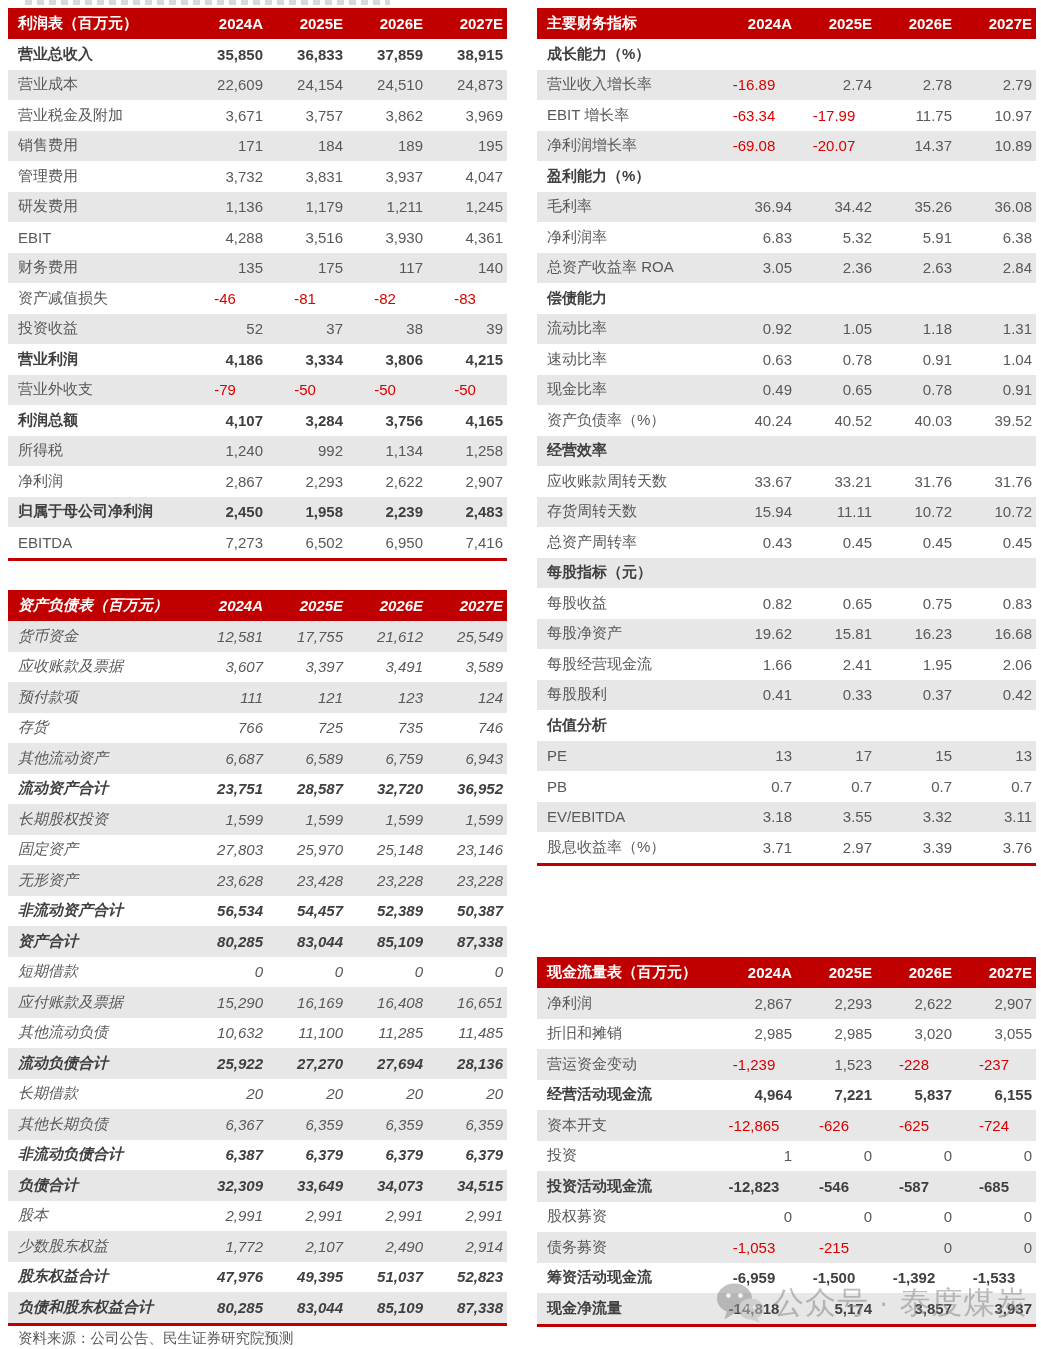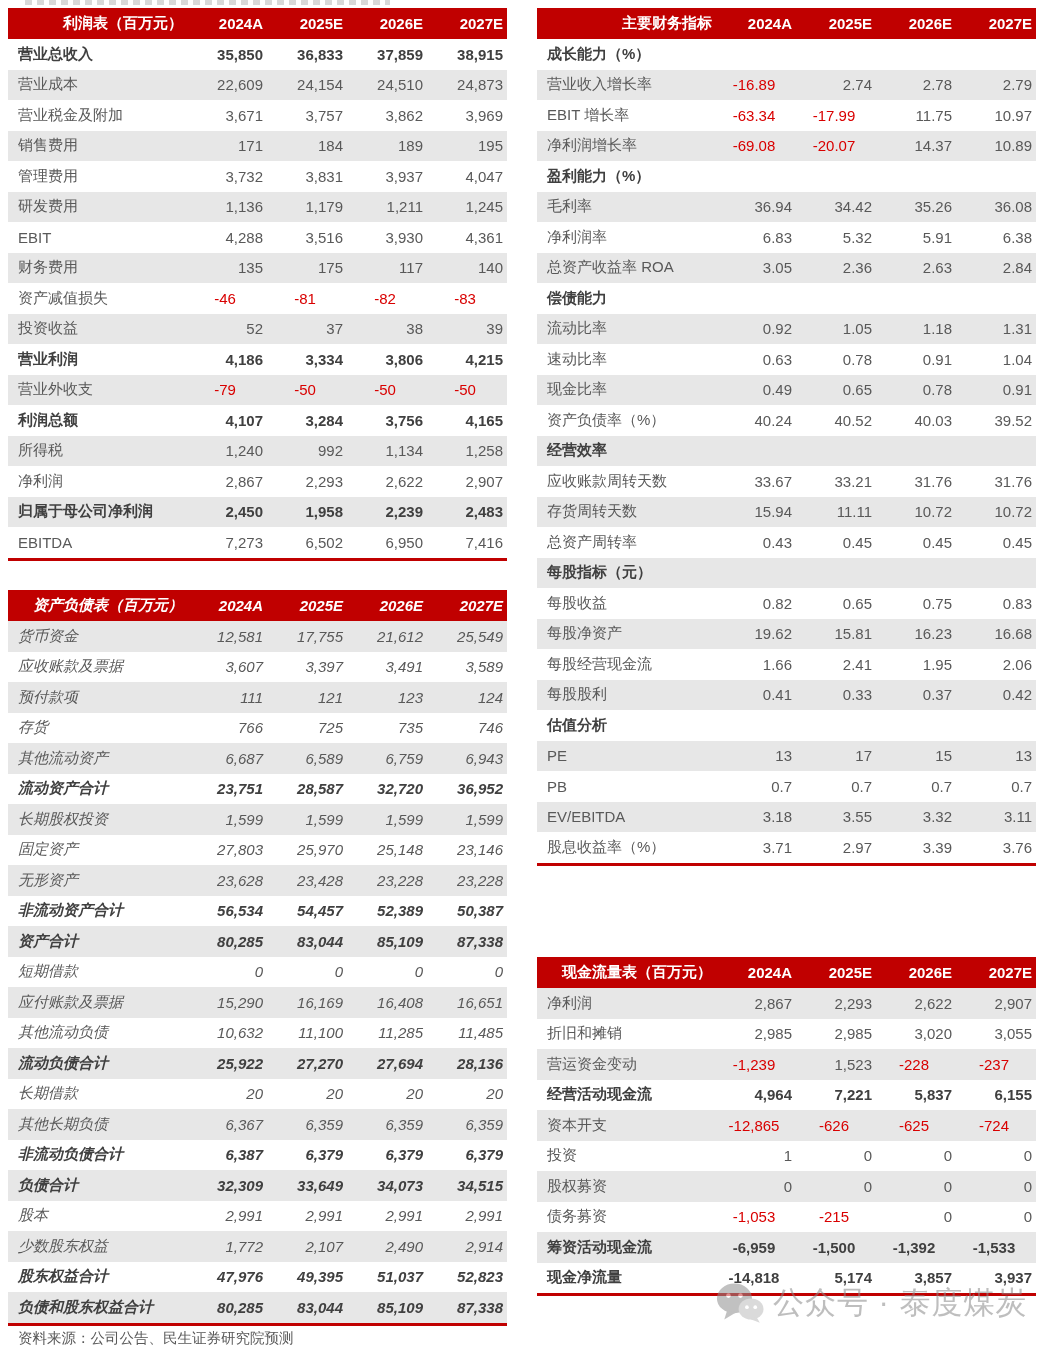--- a/index.html
+++ b/index.html
@@ -20,21 +20,21 @@
     border-bottom:3px solid #C00000;
     font-size:15px;
   }
   .tbl th,.tbl td{
     padding:0 4px 0 0;margin:0;overflow:hidden;white-space:nowrap;
   }
   .tbl thead th{
     background:#C00000;color:#ffffff;font-weight:700;
     height:31px;text-align:right;font-size:15px;
   }
-  .tbl thead th.lbl{text-align:right;padding-left:24px;}
+  .tbl thead th.lbl{text-align:left;padding-left:10px;}
   .tbl tbody td{height:30.5px;text-align:right;color:#595959;}
   .tbl tbody td.lbl{text-align:left;padding-left:10px;}
   .tbl tbody tr.sub td.lbl{padding-left:10px;}
   .tbl tbody tr.bold td,.tbl tbody tr.section td{font-weight:700;color:#404040;}
   .stripe-even tbody tr:nth-child(even){background:#E7E7E7;}
   .stripe-odd  tbody tr:nth-child(odd){background:#E7E7E7;}
   .tbl tbody td.neg{color:#D90000;text-align:center;}
   #income{left:8px;top:8px;width:499px;}
   #balance{left:8px;top:590px;width:499px;font-style:italic;}
   #indicators{left:537px;top:8px;width:496px;}
@@ -650,20 +650,27 @@
           <td class="neg">-625</td>
           <td class="neg">-724</td>
         </tr>
         <tr class="sub">
           <td class="lbl">投资</td>
           <td>1</td>
           <td>0</td>
           <td>0</td>
           <td>0</td>
         </tr>
+        <tr class="bold">
+          <td class="lbl">投资活动现金流</td>
+          <td class="neg">-12,823</td>
+          <td class="neg">-546</td>
+          <td class="neg">-587</td>
+          <td class="neg">-685</td>
+        </tr>
         <tr class="sub">
           <td class="lbl">股权募资</td>
           <td>0</td>
           <td>0</td>
           <td>0</td>
           <td>0</td>
         </tr>
         <tr class="sub">
           <td class="lbl">债务募资</td>
           <td class="neg">-1,053</td>

